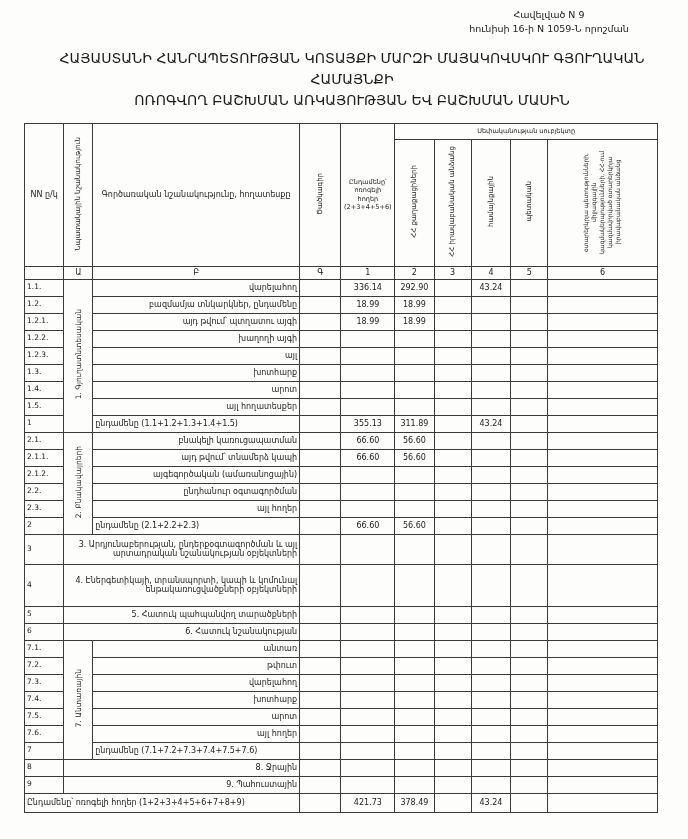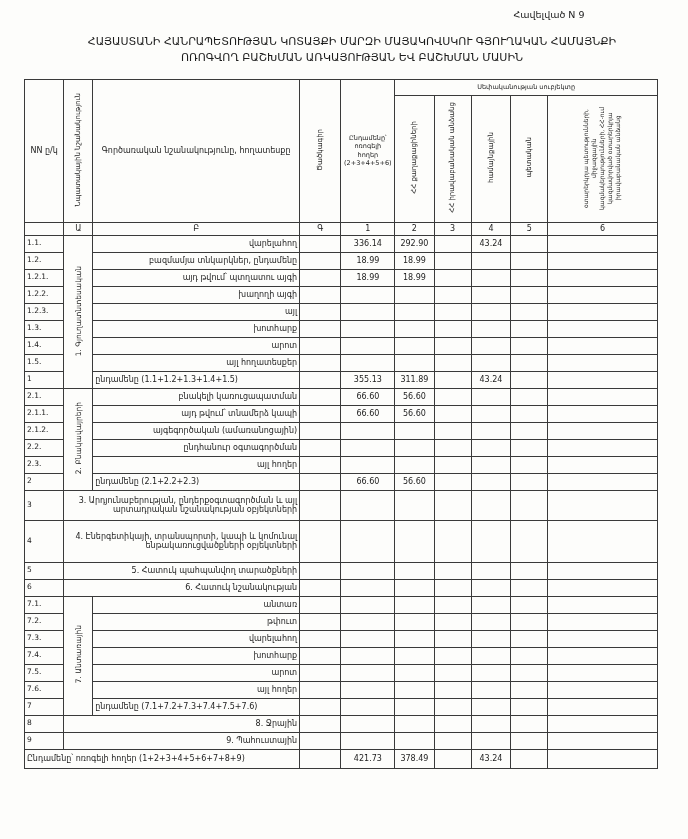--- a/index.html
+++ b/index.html
@@ -17,21 +17,21 @@
     width: 250px;
     margin: 2px 14px 0 auto;
     text-align: center;
     font-size: 9.5px;
     line-height: 1.45;
   }
 
   
   .title { text-align: center; margin-top: 12px; }
   .title .t1 { font-size: 11.5px; letter-spacing: 6px; margin-bottom: 12px; }
-  .title .t2, .title .t3 { font-size: 11px; line-height: 1.5; }
+  .title .t2, .title .t3 { font-size: 14px; line-height: 1.5; }
 
   
   table {
     border-collapse: collapse;
     table-layout: fixed;
     width: 634px;
     margin: 12px 0 0 8px;
   }
   th, td {
     border: 1px solid #3a3a3a;
@@ -65,20 +65,21 @@
   tbody .group .vert { font-size: 7.5px; max-height: none; }
   #total-row td { height: 16px; }
 </style>
 </head>
 <body>
 
 <div class="page">
 
   <div class="annex">
     <div>Հավելված N 9</div>
+    <div>հունիսի 16-ի N 1059-Ն որոշման</div>
   </div>
 
   <div class="title">
     <div class="t2">ՀԱՅԱՍՏԱՆԻ ՀԱՆՐԱՊԵՏՈՒԹՅԱՆ ԿՈՏԱՅՔԻ ՄԱՐԶԻ ՄԱՅԱԿՈՎՍԿՈՒ ԳՅՈՒՂԱԿԱՆ ՀԱՄԱՅՆՔԻ</div>
     <div class="t3">ՈՌՈԳՎՈՂ ԲԱՇԽՄԱՆ ԱՌԿԱՅՈՒԹՅԱՆ ԵՎ ԲԱՇԽՄԱՆ ՄԱՍԻՆ</div>
   </div>
 
   <table>
     <colgroup>
       <col style="width:38px">

